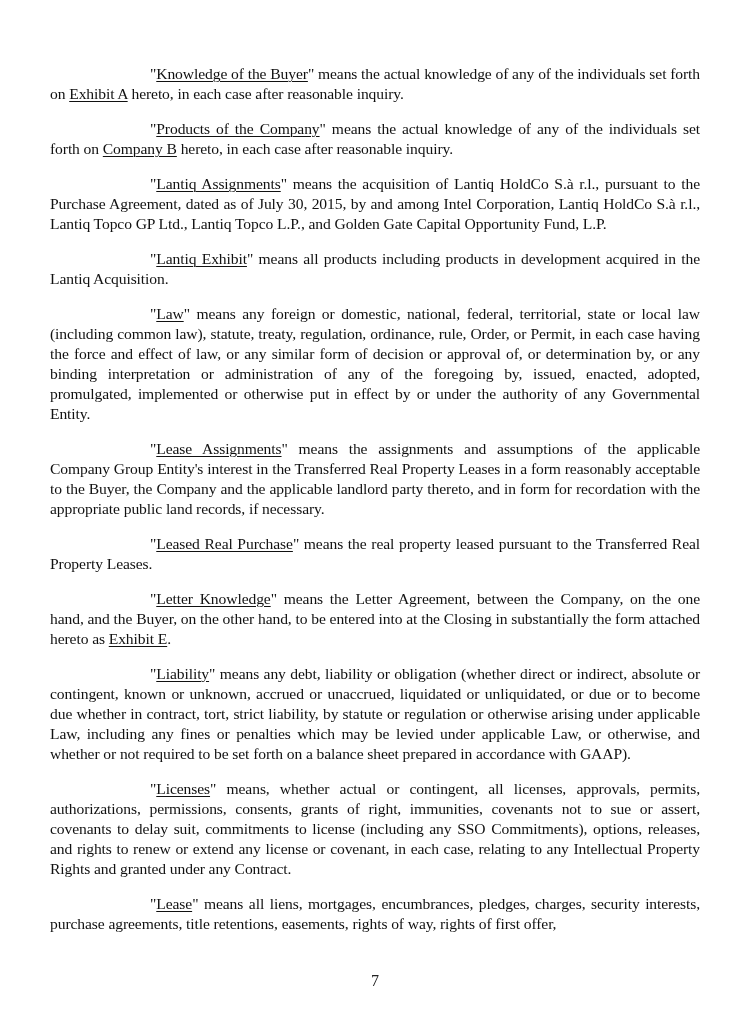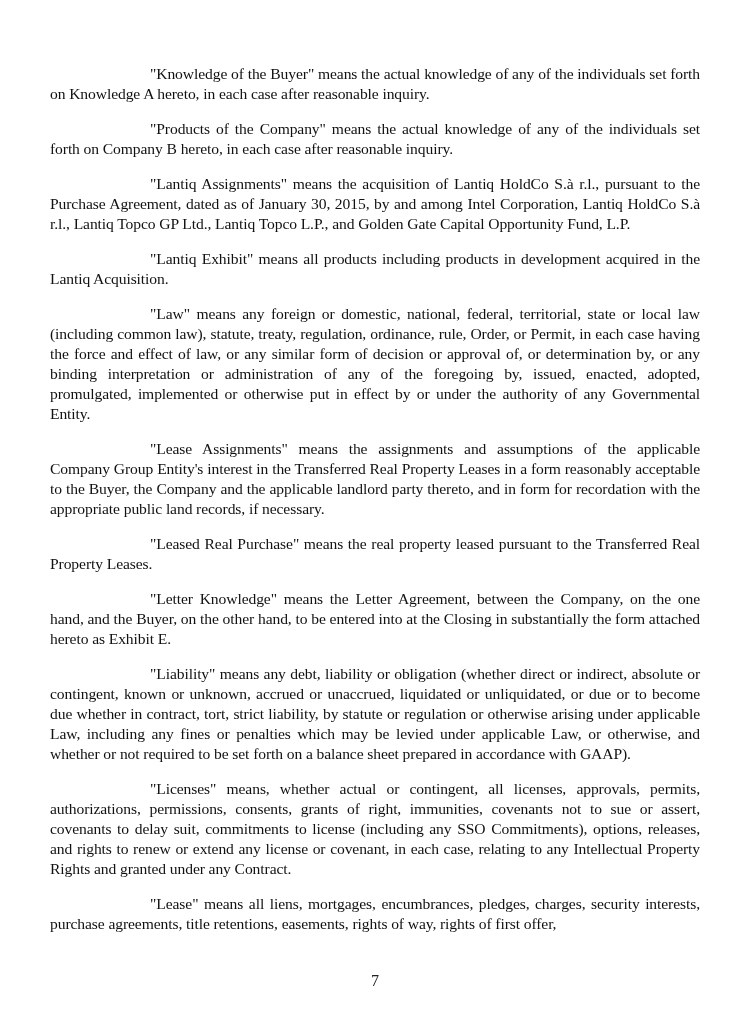--- a/index.html
+++ b/index.html
@@ -23,41 +23,42 @@
     }
     .definition {
       font-size: 15.6px;
       line-height: 20px;
       text-align: justify;
       margin: 0 0 15px 0;
       text-indent: 100px;
       letter-spacing: -0.1px;
     }
     .term, .ref {
+      text-decoration: underline;
       text-underline-offset: 2px;
       text-decoration-thickness: 1px;
     }
     .page-number {
       position: absolute;
       left: 0;
       width: 750px;
       top: 972px;
       text-align: center;
       font-size: 16px;
       color: #222;
     }
   </style>
 </head>
 <body>
 
 <div class="page">
   <div id="definitions">
-      <p class="definition">"<span class="term">Knowledge of the Buyer</span>"<span> means the actual knowledge of any of the individuals set forth on </span><span class="ref">Knowledge A</span><span> hereto, in each case after reasonable inquiry.</span></p>
+      <p class="definition">"<span class="term">Knowledge of the Buyer</span>"<span> means the actual knowledge of any of the individuals set forth on </span><span class="ref">Exhibit A</span><span> hereto, in each case after reasonable inquiry.</span></p>
       <p class="definition">"<span class="term">Products of the Company</span>"<span> means the actual knowledge of any of the individuals set forth on </span><span class="ref">Company B</span><span> hereto, in each case after reasonable inquiry.</span></p>
-      <p class="definition">"<span class="term">Lantiq Assignments</span>"<span> means the acquisition of Lantiq HoldCo S.à r.l., pursuant to the Purchase Agreement, dated as of January 30, 2015, by and among Intel Corporation, Lantiq HoldCo S.à r.l., Lantiq Topco GP Ltd., Lantiq Topco L.P., and Golden Gate Capital Opportunity Fund, L.P.</span></p>
+      <p class="definition">"<span class="term">Lantiq Assignments</span>"<span> means the acquisition of Lantiq HoldCo S.à r.l., pursuant to the Purchase Agreement, dated as of July 30, 2015, by and among Intel Corporation, Lantiq HoldCo S.à r.l., Lantiq Topco GP Ltd., Lantiq Topco L.P., and Golden Gate Capital Opportunity Fund, L.P.</span></p>
       <p class="definition">"<span class="term">Lantiq Exhibit</span>"<span> means all products including products in development acquired in the Lantiq Acquisition.</span></p>
       <p class="definition">"<span class="term">Law</span>"<span> means any foreign or domestic, national, federal, territorial, state or local law (including common law), statute, treaty, regulation, ordinance, rule, Order, or Permit, in each case having the force and effect of law, or any similar form of decision or approval of, or determination by, or any binding interpretation or administration of any of the foregoing by, issued, enacted, adopted, promulgated, implemented or otherwise put in effect by or under the authority of any Governmental Entity.</span></p>
       <p class="definition">"<span class="term">Lease Assignments</span>"<span> means the assignments and assumptions of the applicable Company Group Entity's interest in the Transferred Real Property Leases in a form reasonably acceptable to the Buyer, the Company and the applicable landlord party thereto, and in form for recordation with the appropriate public land records, if necessary.</span></p>
       <p class="definition">"<span class="term">Leased Real Purchase</span>"<span> means the real property leased pursuant to the Transferred Real Property Leases.</span></p>
       <p class="definition">"<span class="term">Letter Knowledge</span>"<span> means the Letter Agreement, between the Company, on the one hand, and the Buyer, on the other hand, to be entered into at the Closing in substantially the form attached hereto as </span><span class="ref">Exhibit E</span><span>.</span></p>
       <p class="definition">"<span class="term">Liability</span>"<span> means any debt, liability or obligation (whether direct or indirect, absolute or contingent, known or unknown, accrued or unaccrued, liquidated or unliquidated, or due or to become due whether in contract, tort, strict liability, by statute or regulation or otherwise arising under applicable Law, including any fines or penalties which may be levied under applicable Law, or otherwise, and whether or not required to be set forth on a balance sheet prepared in accordance with GAAP).</span></p>
       <p class="definition">"<span class="term">Licenses</span>"<span> means, whether actual or contingent, all licenses, approvals, permits, authorizations, permissions, consents, grants of right, immunities, covenants not to sue or assert, covenants to delay suit, commitments to license (including any SSO Commitments), options, releases, and rights to renew or extend any license or covenant, in each case, relating to any Intellectual Property Rights and granted under any Contract.</span></p>
       <p class="definition">"<span class="term">Lease</span>"<span> means all liens, mortgages, encumbrances, pledges, charges, security interests, purchase agreements, title retentions, easements, rights of way, rights of first offer,</span></p>
     </div>
 </div>

